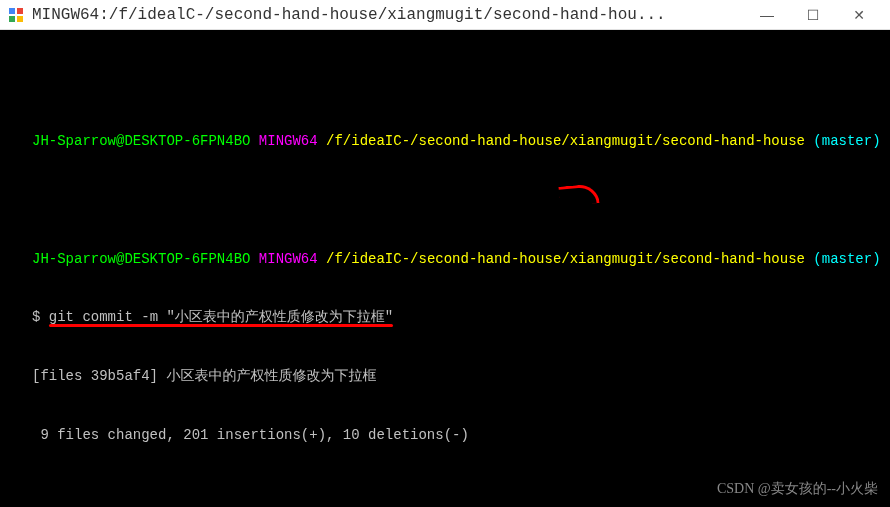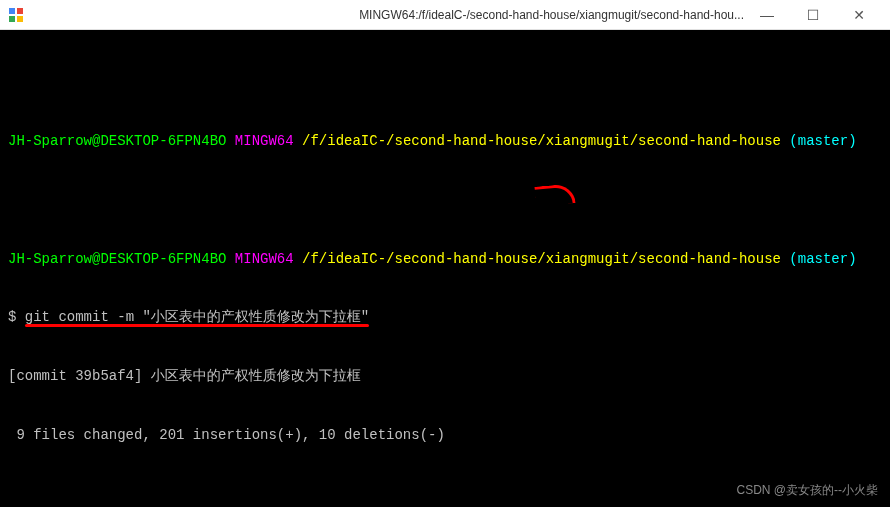--- a/index.html
+++ b/index.html
@@ -27,25 +27,24 @@
       width: 16px;
       height: 16px;
       margin-right: 8px;
       display: flex;
       align-items: center;
       justify-content: center;
     }
     .titlebar-title {
       flex: 1;
       color: #333;
-      font-family: Liberation Sans, sans-serif;
-      font-size: 12px;
+      font-family: Liberation Mono, monospace;
+      font-size: 16px;
       white-space: nowrap;
       overflow: hidden;
-      text-align: right;
     }
     .window-controls {
       display: flex;
       gap: 0;
     }
     .window-btn {
       width: 46px;
       height: 30px;
       display: flex;
       align-items: center;
@@ -55,20 +54,21 @@
     }
     .terminal {
       background: #000;
       color: #c0c0c0;
       padding: 4px 8px;
       line-height: 1.4;
       height: calc(100% - 30px);
       position: relative;
       white-space: pre-wrap;
       word-break: break-all;
+      margin-left: 24px;
     }
     .green { color: #00ff00; }
     .magenta { color: #ff00ff; }
     .yellow { color: #ffff00; }
     .cyan { color: #00ffff; }
     .gray { color: #c0c0c0; }
     .prompt-line {
       display: block;
     }
     .underline-red {
@@ -91,22 +91,22 @@
       border-right: 3px solid #ff0000;
       border-top: 3px solid #ff0000;
       border-radius: 0 20px 0 0;
       transform: rotate(-5deg);
     }
     .watermark {
       position: absolute;
       bottom: 8px;
       right: 12px;
       color: #888;
-      font-family: Liberation Sans, sans-serif;
-      font-size: 12px;
+      font-family: Liberation Serif, serif;
+      font-size: 14px;
     }
     .blank-line {
       height: 1.4em;
     }
   </style>
 </head>
 <body>
 
 <div class="titlebar">
   <div class="titlebar-icon">
@@ -124,21 +124,21 @@
     <div class="window-btn">✕</div>
   </div>
 </div>
 
 <div class="terminal">
   <div class="blank-line"></div>
   <div class="prompt-line"><span class="green">JH-Sparrow@DESKTOP-6FPN4BO</span> <span class="magenta">MINGW64</span> <span class="yellow">/f/ideaIC-/second-hand-house/xiangmugit/second-hand-house</span> <span class="cyan">(master)</span></div>
   <div class="blank-line"></div>
   <div class="prompt-line"><span class="green">JH-Sparrow@DESKTOP-6FPN4BO</span> <span class="magenta">MINGW64</span> <span class="yellow">/f/ideaIC-/second-hand-house/xiangmugit/second-hand-house</span> <span class="cyan">(master)</span></div>
   <div class="prompt-line"><span class="gray">$</span> <span class="gray underline-red">git commit -m "小区表中的产权性质修改为下拉框"</span><span class="red-curve" style="top:155px;left:535px;"></span></div>
-  <div class="prompt-line gray">[commit 39b5af4] 小区表中的产权性质修改为下拉框</div>
+  <div class="prompt-line gray">[files 39b5af4] 小区表中的产权性质修改为下拉框</div>
   <div class="prompt-line gray"> 9 files changed, 201 insertions(+), 10 deletions(-)</div>
   
   
   
   
 
   <div class="watermark">CSDN @卖女孩的--小火柴</div>
 </div>
 
 </body></html>

